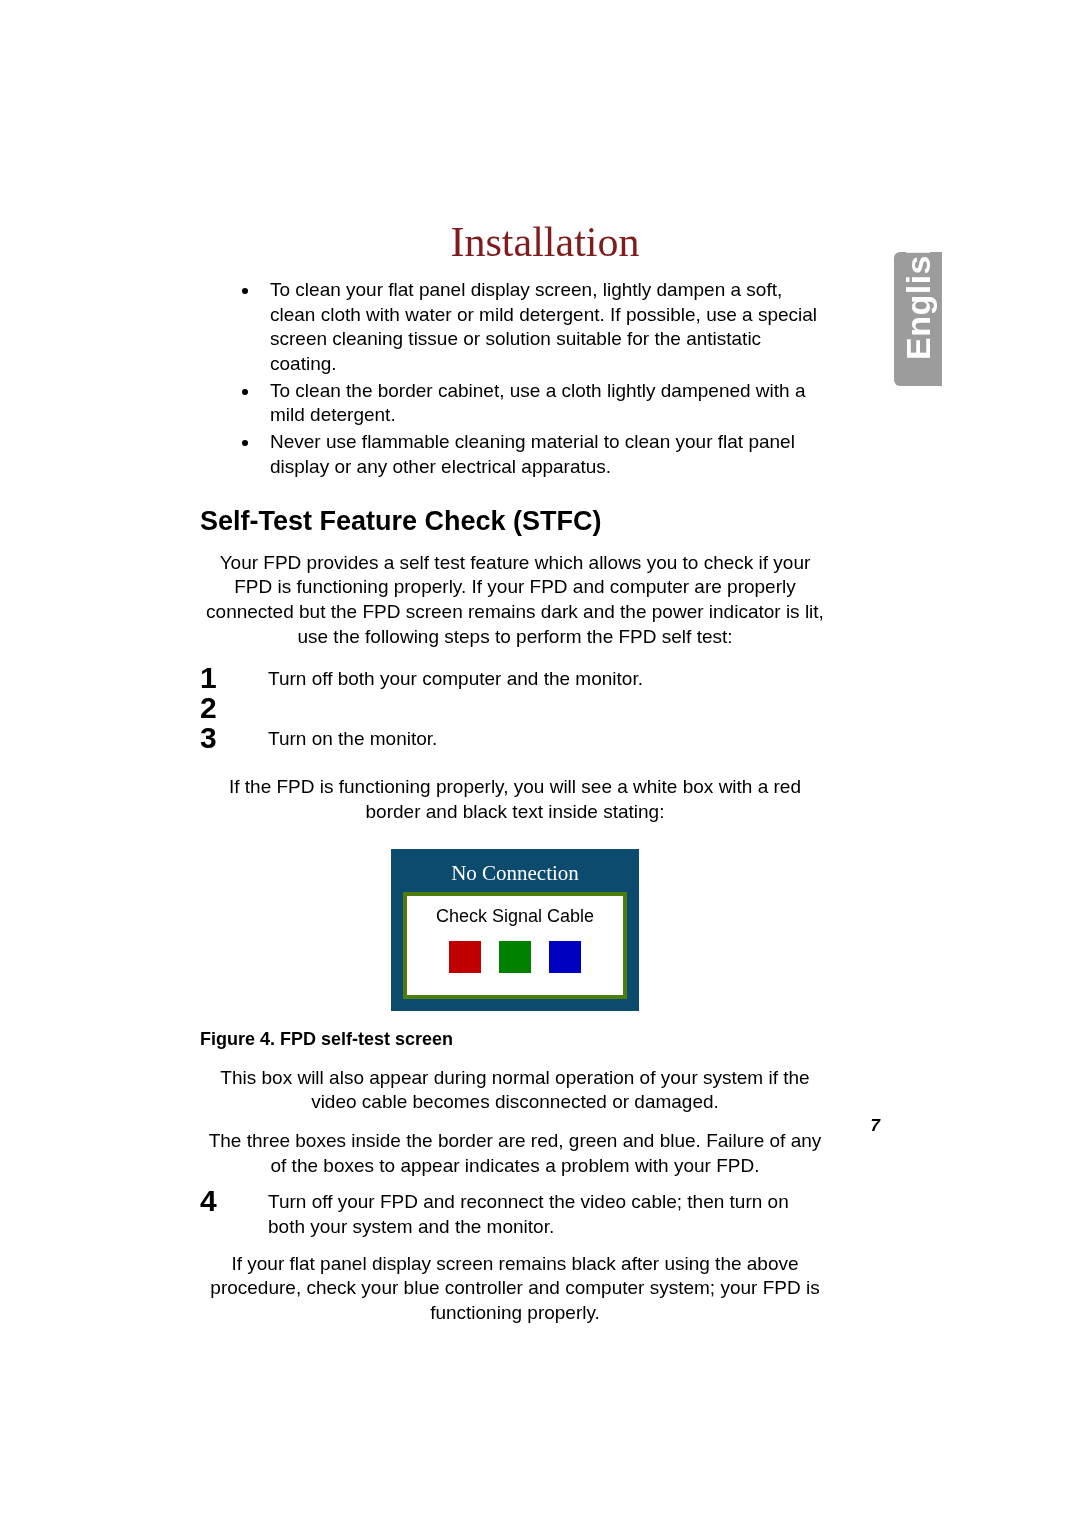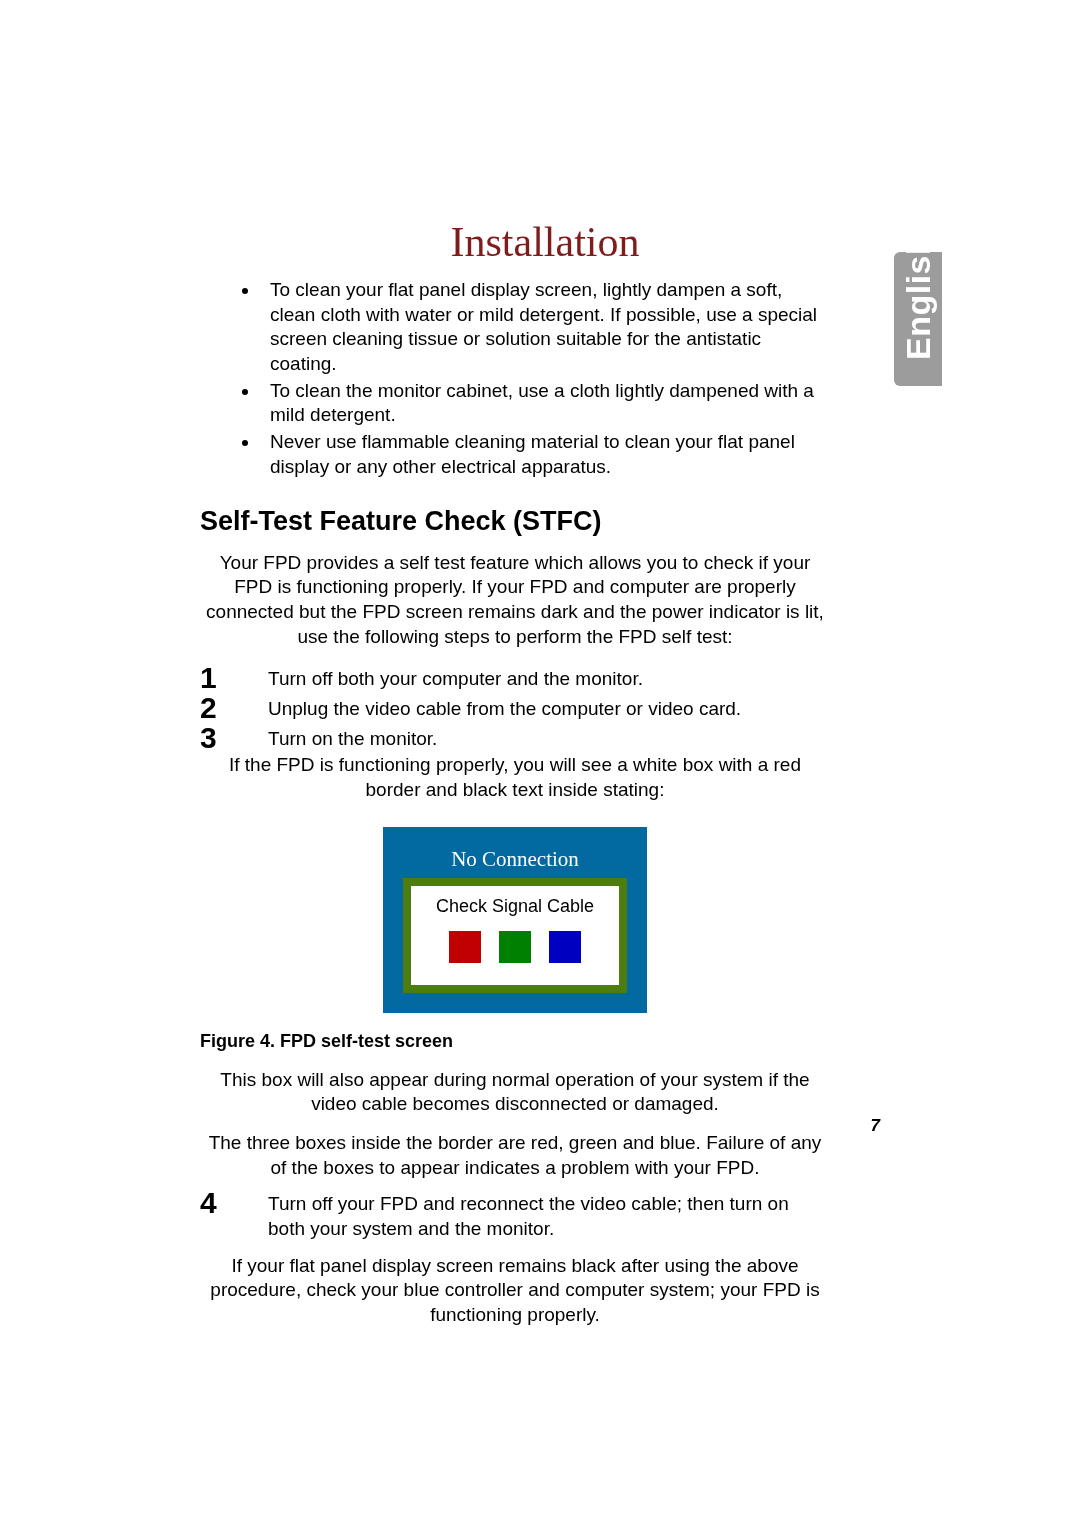--- a/index.html
+++ b/index.html
@@ -96,33 +96,33 @@
     flex: 1;
     margin-left: 28px;
   }
   .figure-wrap {
     width: 630px;
     text-align: center;
     margin: 24px 0 10px 0;
   }
   .figure-box {
     display: inline-block;
-    background: #0369a1;
-    padding: 20px;
+    background: #0c4a6e;
+    padding: 12px;
     width: 224px;
   }
   .figure-title {
     color: #fff;
     font-family: Georgia, 'Times New Roman', serif;
     font-size: 21px;
     margin-bottom: 6px;
   }
   .figure-inner {
     background: #fff;
-    border: 8px solid #4d7c0f;
+    border: 4px solid #4d7c0f;
     padding: 10px 8px 22px 8px;
   }
   .figure-inner-text {
     font-size: 18px;
     color: #000;
     margin-bottom: 14px;
   }
   .rgb-row {
     display: flex;
     justify-content: center;
@@ -155,42 +155,41 @@
 <div class="page">
 
   <div class="header-title">Installation</div>
 
   <div class="lang-tab">English</div>
 
   <div class="content">
 
     <ul class="bullets">
       <li>To clean your flat panel display screen, lightly dampen a soft, clean cloth with water or mild detergent. If possible, use a special screen cleaning tissue or solution suitable for the antistatic coating.</li>
-      <li>To clean the monitor cabinet, use a cloth lightly dampened with a mild detergent.</li>
+      <li>To clean the border cabinet, use a cloth lightly dampened with a mild detergent.</li>
       <li>Never use flammable cleaning material to clean your flat panel display or any other electrical apparatus.</li>
     </ul>
 
     <h2 class="section">Self-Test Feature Check (STFC)</h2>
 
     <p class="body">Your FPD provides a self test feature which allows you to check if your FPD is functioning properly. If your FPD and computer are properly connected but the FPD screen remains dark and the power indicator is lit, use the following steps to perform the FPD self test:</p>
 
     <div class="step">
       <div class="step-num">1</div>
       <div class="step-text">Turn off both your computer and the monitor.</div>
     </div>
     <div class="step">
       <div class="step-num">2</div>
-      <div class="step-text">Unplug the video cable from the computer or video card.</div>
     </div>
     <div class="step">
       <div class="step-num">3</div>
       <div class="step-text">Turn on the monitor.</div>
     </div>
 
-    <p class="body" style="">If the FPD is functioning properly, you will see a white box with a red border and black text inside stating:</p>
+    <p class="body" style="margin-top:22px;">If the FPD is functioning properly, you will see a white box with a red border and black text inside stating:</p>
 
     <div class="figure-wrap">
       <div class="figure-box">
         <div class="figure-title">No Connection</div>
         <div class="figure-inner">
           <div class="figure-inner-text">Check Signal Cable</div>
           <div class="rgb-row">
             <div class="rgb-box rgb-r"></div>
             <div class="rgb-box rgb-g"></div>
             <div class="rgb-box rgb-b"></div>

